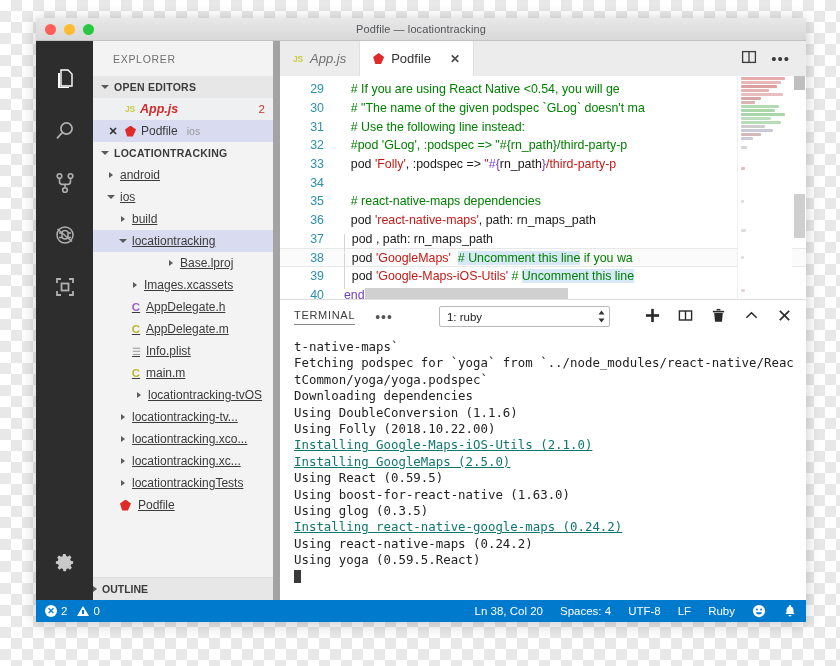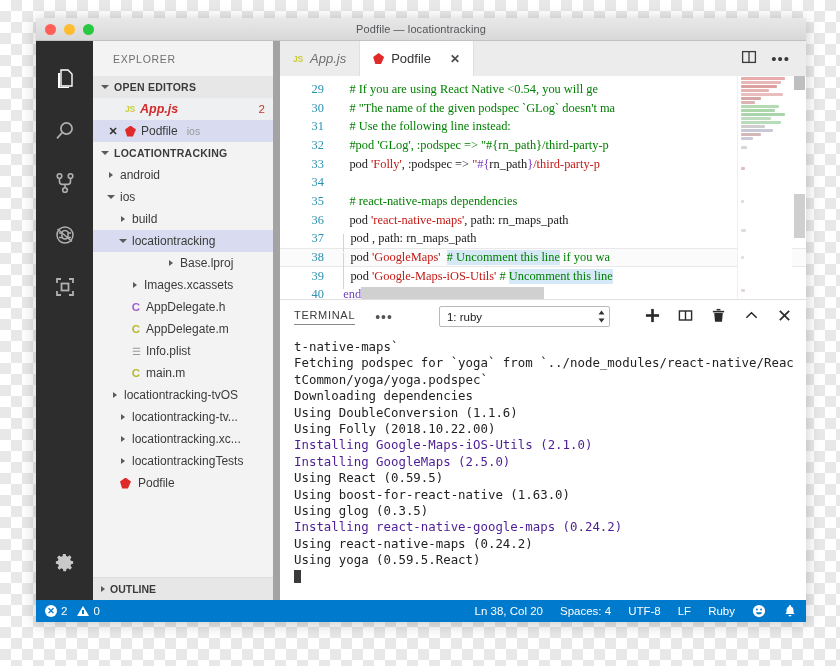--- a/index.html
+++ b/index.html
@@ -90,32 +90,32 @@
   .oe-close{width:14px;text-align:center;font-size:11px;color:#333;font-weight:bold;}
   .badge-js{font-size:8.5px;font-weight:bold;color:#cbcb41;letter-spacing:-.2px;}
   .fname-mod{color:#d12b2b;font-style:italic;font-weight:bold;font-size:12.5px;}
   .count{margin-left:auto;color:#c0392b;font-size:11.5px;}
   .dim{color:#9a9a9a;font-size:10.5px;margin-left:4px;}
   .ruby-gem{
     width:11px;height:11px;background:#e02a2a;
     clip-path:polygon(50% 0,100% 36%,72% 100%,20% 100%,0 36%);
     display:inline-block;
   }
-  .tree{flex:1;overflow:hidden;}
+  .tree{flex:1;overflow:hidden;text-decoration:underline;}
   .tree-row{
     height:22px;display:flex;align-items:center;gap:4px;
     font-size:12px;color:#3b3b3b;white-space:nowrap;
   }
   .tree-row.sel{background:#d9dcf0;}
   .arrow{width:10px;flex:0 0 10px;display:flex;align-items:center;justify-content:center;}
   .c-icon{color:#a05fd0;font-weight:bold;font-size:11.5px;width:12px;text-align:center;}
   .c-icon.m{color:#b8b82e;}
   .plist-icon{color:#9a9a9a;font-size:10px;width:12px;text-align:center;letter-spacing:-1px;}
   .outline{
-    height:22px;display:flex;align-items:center;gap:5px;padding-left:8px;
+    height:22px;display:flex;align-items:center;gap:5px;
     font-size:10.5px;font-weight:bold;color:#3b3b3b;background:#e7e7e7;
     border-top:1px solid #dcdcdc;
   }
   
   .editorgroup{flex:1;display:flex;flex-direction:column;min-width:0;background:#fff;}
   .tabbar{
     height:35px;flex:0 0 35px;background:#ececec;display:flex;align-items:stretch;
     position:relative;
   }
   .tab{
@@ -124,21 +124,21 @@
     border-right:1px solid #e0e0e0;
   }
   .tab.active{background:#fff;color:#333;}
   .tab .t-label{font-style:italic;}
   .tab.active .t-label{font-style:normal;}
   .tab-x{margin-left:12px;font-size:12px;font-weight:bold;color:#4a4a4a;}
   .tab-actions{margin-left:auto;display:flex;align-items:center;gap:14px;padding-right:16px;color:#3b3b3b;}
   
   .codearea{
     flex:1;position:relative;min-height:0;background:#fff;overflow:hidden;
-    font-family:Liberation Serif, serif;
+    font-family:Liberation Sans, sans-serif;
   }
   .code-rows{position:absolute;inset:0;padding-top:4px;}
   .crow{height:18.7px;display:flex;align-items:center;font-size:12.4px;white-space:pre;}
   .crow.current{background:#fbfbfb;box-shadow:inset 0 1px 0 #e8e8e8, inset 0 -1px 0 #e8e8e8;}
   .ln{
     width:44px;flex:0 0 44px;text-align:right;padding-right:13px;
     color:#2b91af;font-size:12.4px;
   }
   .guide{display:inline-block;width:1px;height:18px;background:#d3d3d3;position:relative;top:4px;}
   .ind{display:inline-block;}
@@ -178,21 +178,21 @@
     font-size:11.5px;color:#222;position:relative;
   }
   .spin{margin-left:auto;display:flex;flex-direction:column;gap:2px;color:#333;font-size:7px;line-height:5px;}
   .panel-actions{margin-left:auto;display:flex;align-items:center;gap:18px;color:#2a2a2a;}
   .term-body{
     flex:1;min-height:0;overflow:hidden;padding:6px 0 0 14px;
     font-family:"DejaVu Sans Mono","Liberation Mono",monospace;
     font-size:12.4px;line-height:16.4px;color:#222;background:#fff;
   }
   .tline{white-space:pre;}
-  .tgreen{color:#4c1d95;}
+  .tgreen{color:#0f766e;text-decoration:underline;}
   .caret{display:inline-block;width:7px;height:13px;background:#3a3a3a;vertical-align:-2px;}
   
   .statusbar{
     height:22px;flex:0 0 22px;background:#007acc;color:#fff;
     display:flex;align-items:center;font-size:11.5px;padding:0 9px;
   }
   .sb-left{display:flex;align-items:center;gap:4px;}
   .sb-right{margin-left:auto;display:flex;align-items:center;gap:17px;}
   .sb-item{display:flex;align-items:center;gap:3px;}
   .circ-x{
@@ -350,31 +350,37 @@
           <span>AppDelegate.m</span>
         </div>
         <div class="tree-row" style="padding-left:37px;">
           <span class="plist-icon">☰</span>
           <span>Info.plist</span>
         </div>
         <div class="tree-row" style="padding-left:37px;">
           <span class="c-icon m">C</span>
           <span>main.m</span>
         </div>
-        <div class="tree-row" style="padding-left:17px;">
+        <div class="tree-row" style="padding-left:41px;">
           <span class="arrow">
               <span class="tri"></span>
             </span>
           <span>locationtracking-tvOS</span>
         </div>
         <div class="tree-row" style="padding-left:25px;">
           <span class="arrow">
               <span class="tri"></span>
             </span>
           <span>locationtracking-tv...</span>
+        </div>
+        <div class="tree-row" style="padding-left:25px;">
+          <span class="arrow">
+              <span class="tri"></span>
+            </span>
+          <span>locationtracking.xco...</span>
         </div>
         <div class="tree-row" style="padding-left:25px;">
           <span class="arrow">
               <span class="tri"></span>
             </span>
           <span>locationtracking.xc...</span>
         </div>
         <div class="tree-row" style="padding-left:25px;">
           <span class="arrow">
               <span class="tri"></span>

